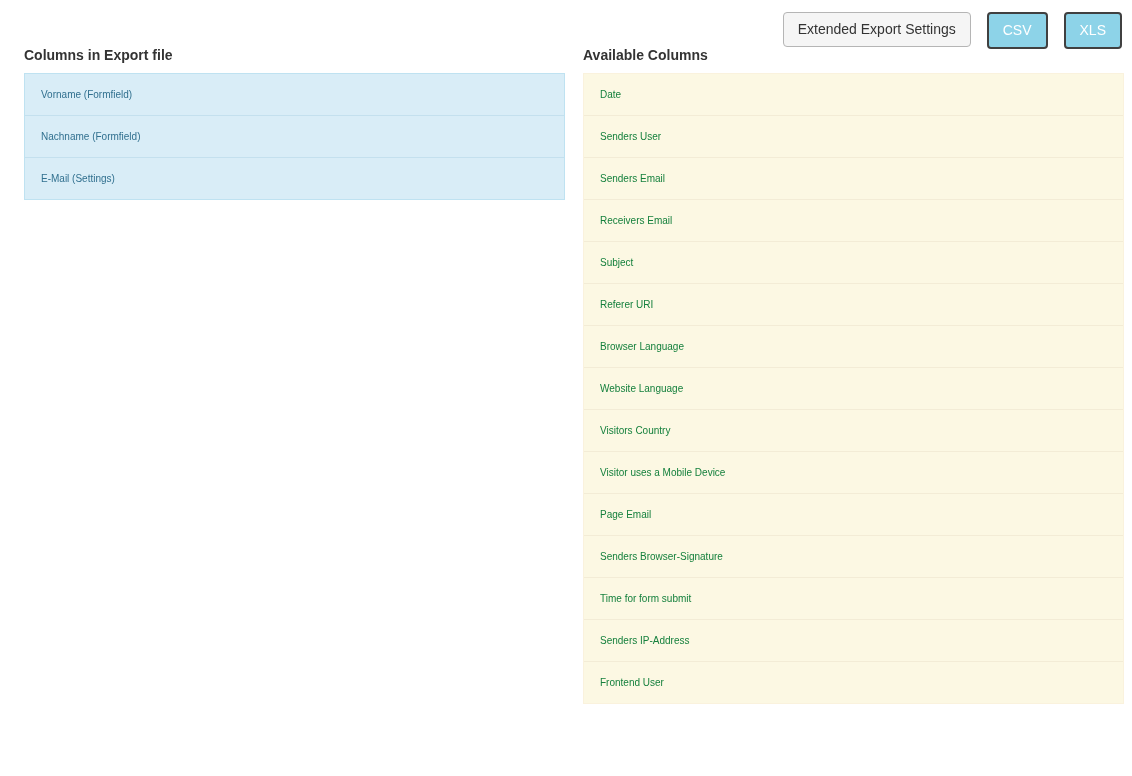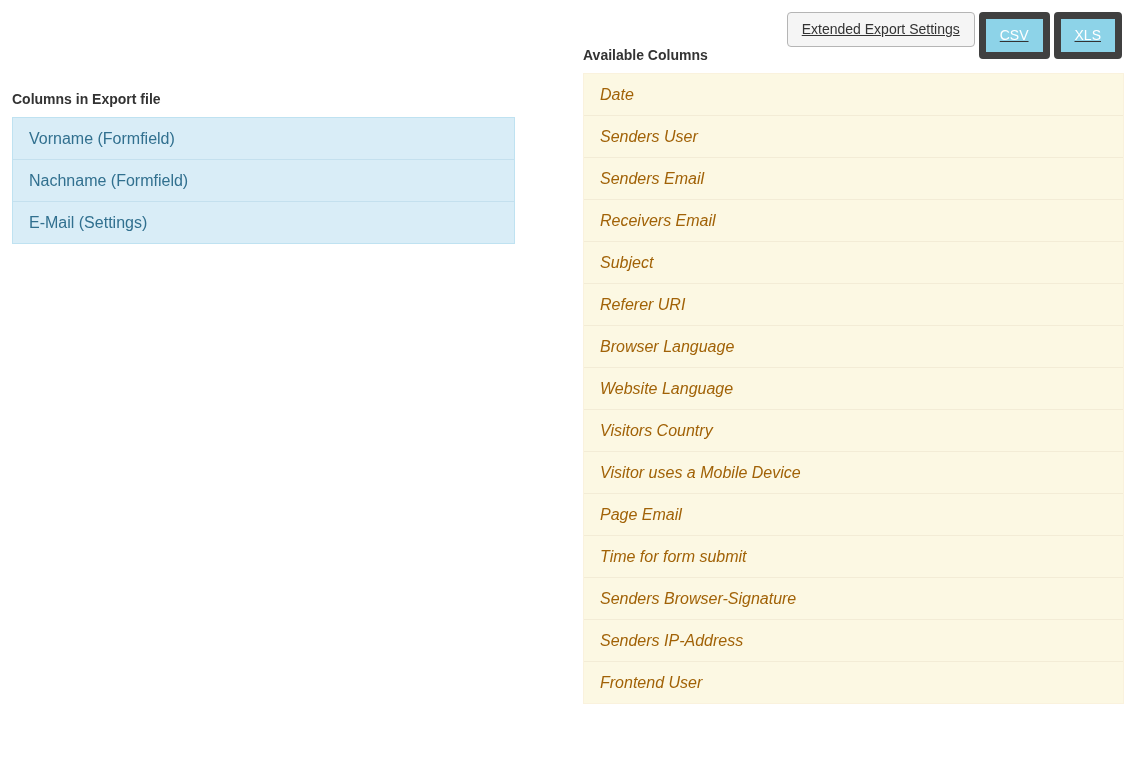--- a/index.html
+++ b/index.html
@@ -21,53 +21,51 @@
     height: 776px;
   }
 
   
   .toolbar {
     position: absolute;
     top: 12px;
     right: 10px;
     display: flex;
     align-items: flex-start;
-    gap: 4px;
-    text-decoration: underline;
+    gap: 16px;
   }
   .btn {
     font-family: "Liberation Sans", sans-serif;
     font-size: 14px;
     line-height: 1;
     padding: 9px 14px 10px 14px;
     border-radius: 4px;
     cursor: pointer;
     white-space: nowrap;
     box-sizing: border-box;
     border: 1px solid transparent;
     text-align: center;
   }
   .btn-default {
     background: #f5f5f5;
     border: 1px solid #b5b5b5;
     color: #333333;
   }
   .btn-info {
     background: #8dd3e8;
-    border: 7px solid #404040;
+    border: 2px solid #404040;
     color: #ffffff;
   }
 
   
   .col-left {
     position: absolute;
-    left: 12px;
+    left: 24px;
     top: 46px;
-    width: 503px;
-    margin-top: 44px;
+    width: 541px;
   }
   .col-right {
     position: absolute;
     left: 583px;
     top: 46px;
     width: 541px;
   }
   .col-title {
     font-size: 14px;
     font-weight: bold;
@@ -87,35 +85,34 @@
     border: 1px solid #bfe2f1;
     background: #d9edf7;
   }
   .list-available {
     border: 1px solid #faf2dd;
     background: #fcf8e3;
   }
   .list-item {
     box-sizing: border-box;
     padding: 11px 16px;
-    font-size: 16px;
+    font-size: 10px;
     line-height: 19px;
     cursor: move;
   }
   .list-selected .list-item {
     color: #31708f;
     border-bottom: 1px solid #c4e0ee;
   }
   .list-selected .list-item:last-child {
     border-bottom: none;
   }
   .list-available .list-item {
-    color: #a16207;
+    color: #15803d;
     border-bottom: 1px solid #f3ecd6;
-    font-style: italic;
   }
   .list-available .list-item:last-child {
     border-bottom: none;
   }
 </style>
 </head>
 <body>
 
 <div class="page">
 
@@ -141,20 +138,20 @@
       <li class="list-item">Senders User</li>
       <li class="list-item">Senders Email</li>
       <li class="list-item">Receivers Email</li>
       <li class="list-item">Subject</li>
       <li class="list-item">Referer URI</li>
       <li class="list-item">Browser Language</li>
       <li class="list-item">Website Language</li>
       <li class="list-item">Visitors Country</li>
       <li class="list-item">Visitor uses a Mobile Device</li>
       <li class="list-item">Page Email</li>
+      <li class="list-item">Senders Browser-Signature</li>
       <li class="list-item">Time for form submit</li>
-      <li class="list-item">Senders Browser-Signature</li>
       <li class="list-item">Senders IP-Address</li>
       <li class="list-item">Frontend User</li>
     </ul>
   </div>
 
 </div>
 
 </body></html>

